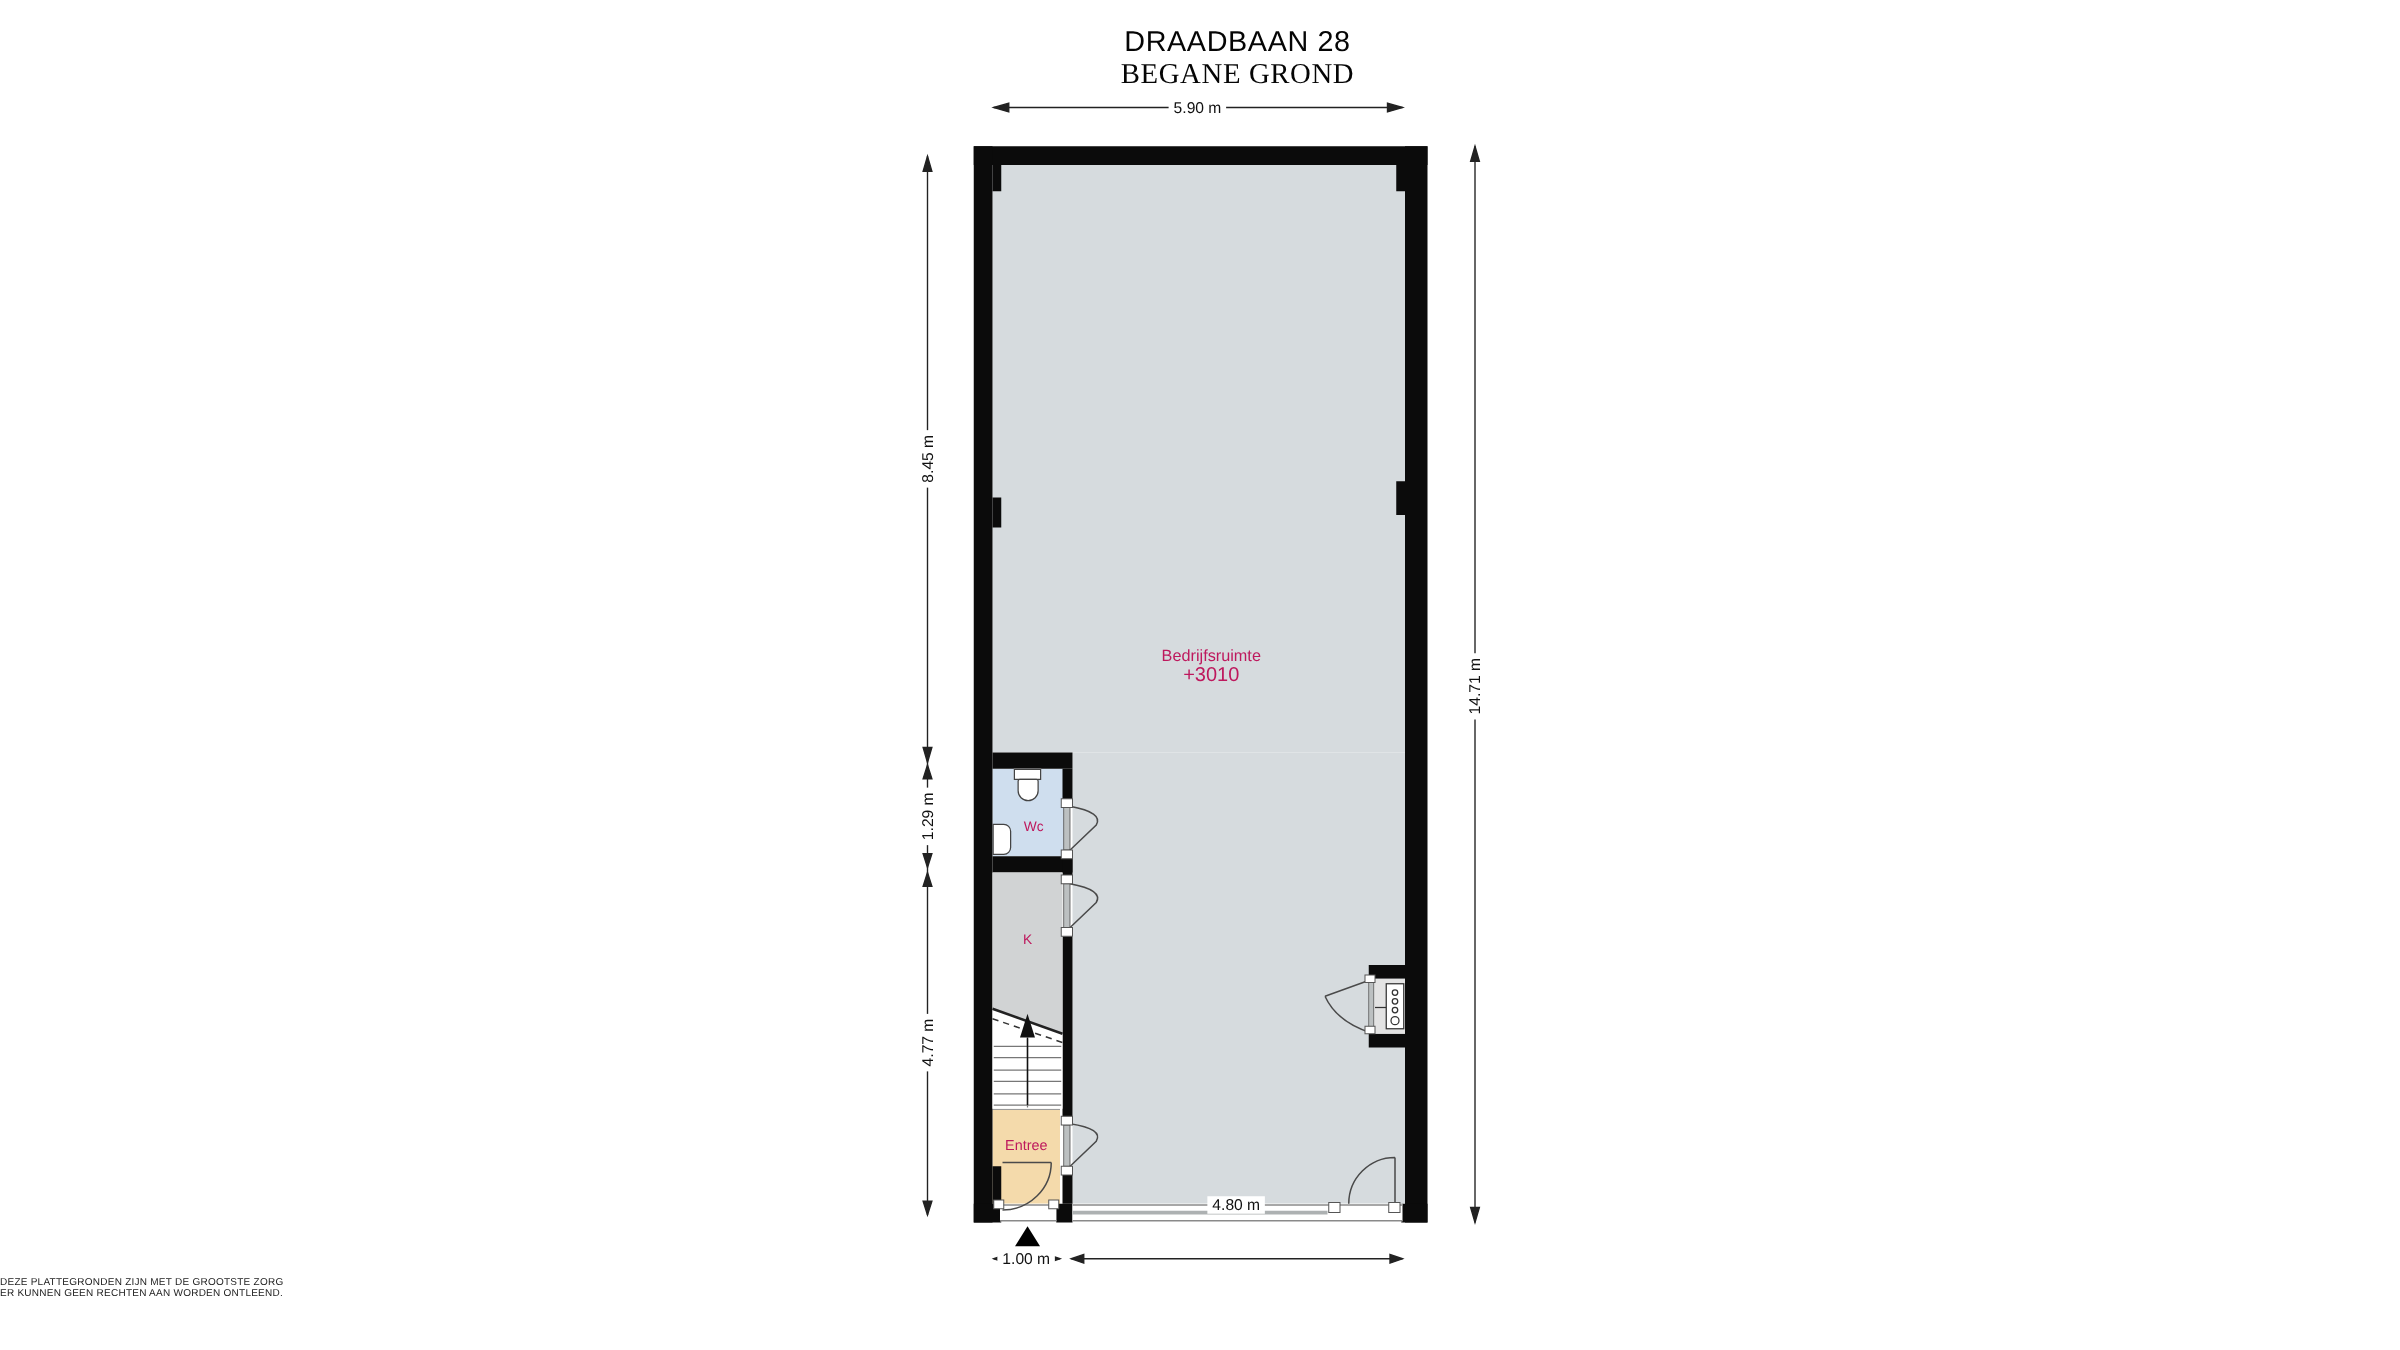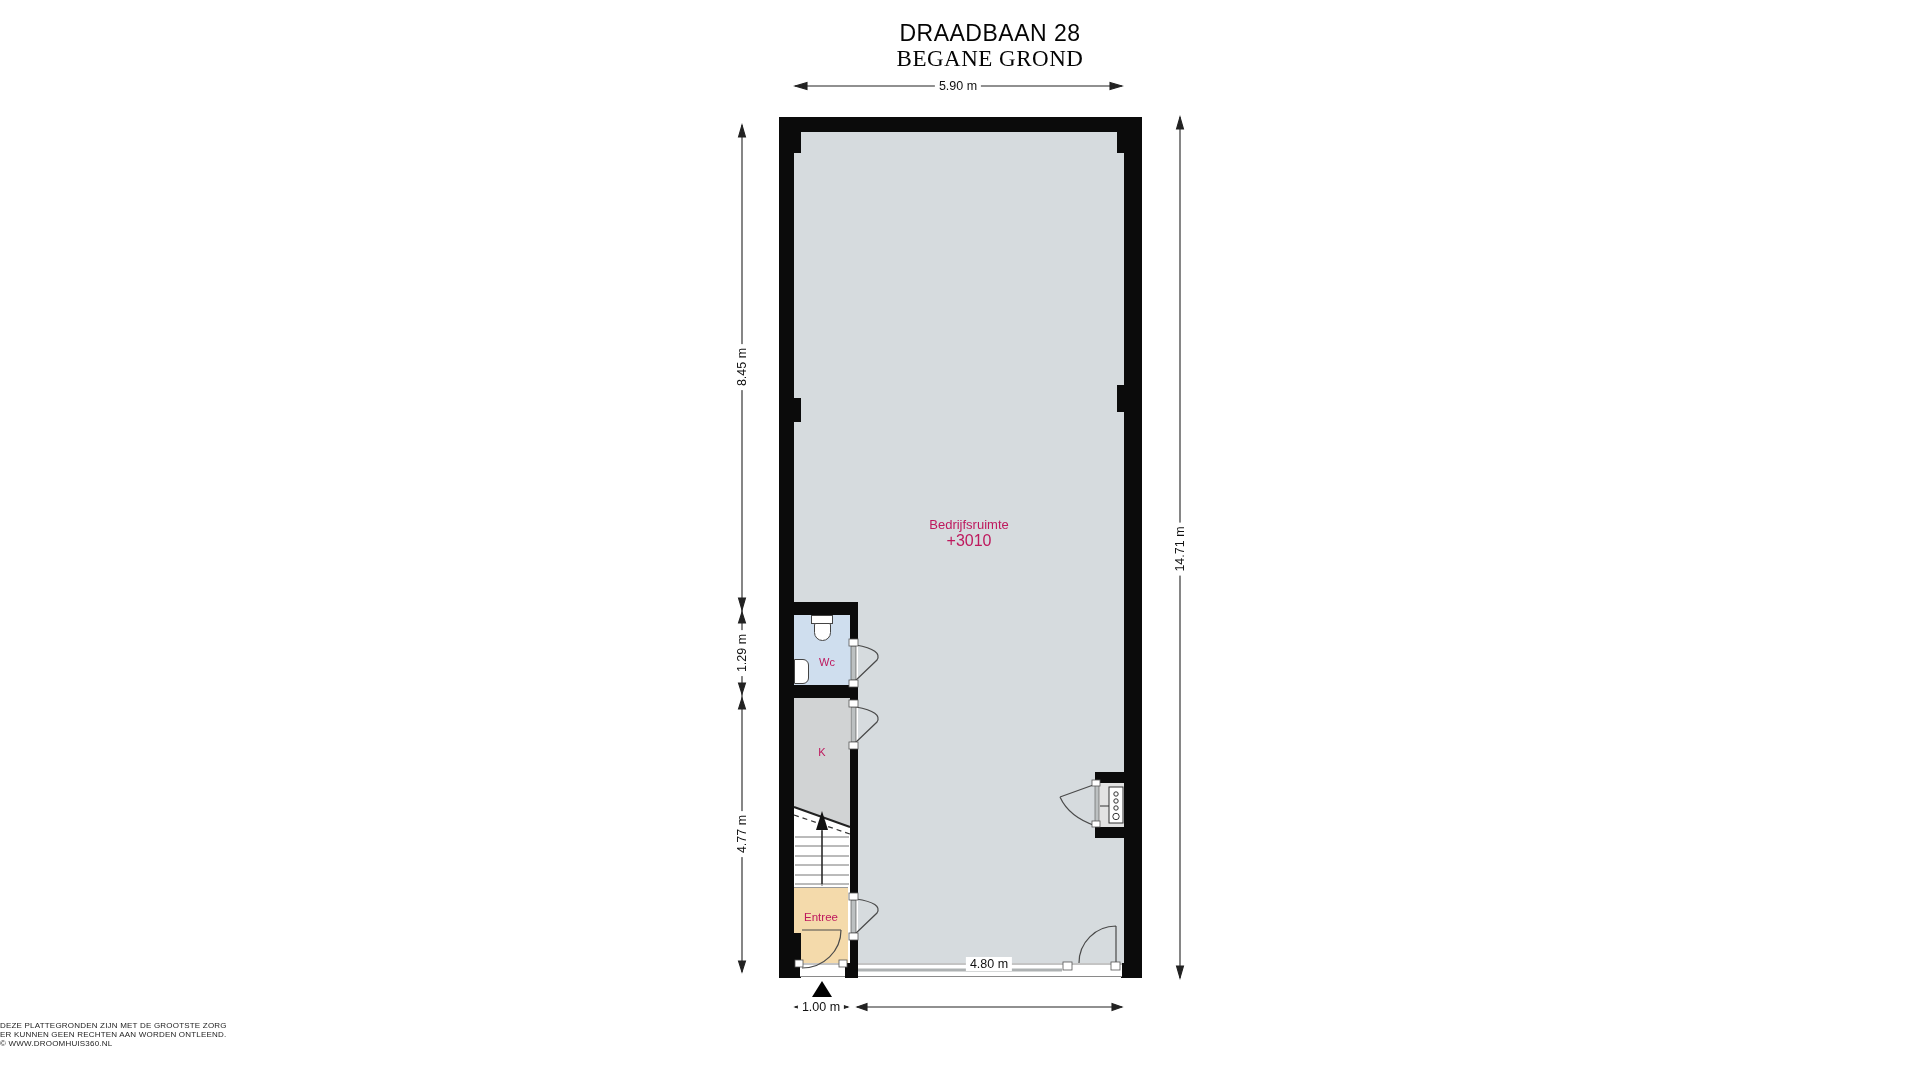--- a/index.html
+++ b/index.html
@@ -182,16 +182,15 @@
   <div class="dim-label vert" style="left:742px;top:367px;">8.45 m</div>
   <div class="dim-label vert" style="left:742px;top:653px;">1.29 m</div>
   <div class="dim-label vert" style="left:742px;top:834px;">4.77 m</div>
   <div class="dim-label vert" style="left:1180px;top:549px;">14.71 m</div>
   <div class="dim-label" style="left:821px;top:1007px;">1.00 m</div>
   <div class="dim-label" style="left:989px;top:964px;">4.80 m</div>
 
   <div class="abs" style="left:0;top:1021px;width:1920px;">
     <div class="disc-line">DEZE PLATTEGRONDEN ZIJN MET DE GROOTSTE ZORG</div>
     <div class="disc-line">ER KUNNEN GEEN RECHTEN AAN WORDEN ONTLEEND.</div>
-    <div class="disc-line">© WWW.DROOMHUIS360.NL</div>
   </div>
 
 </div>
 
 </body></html>

